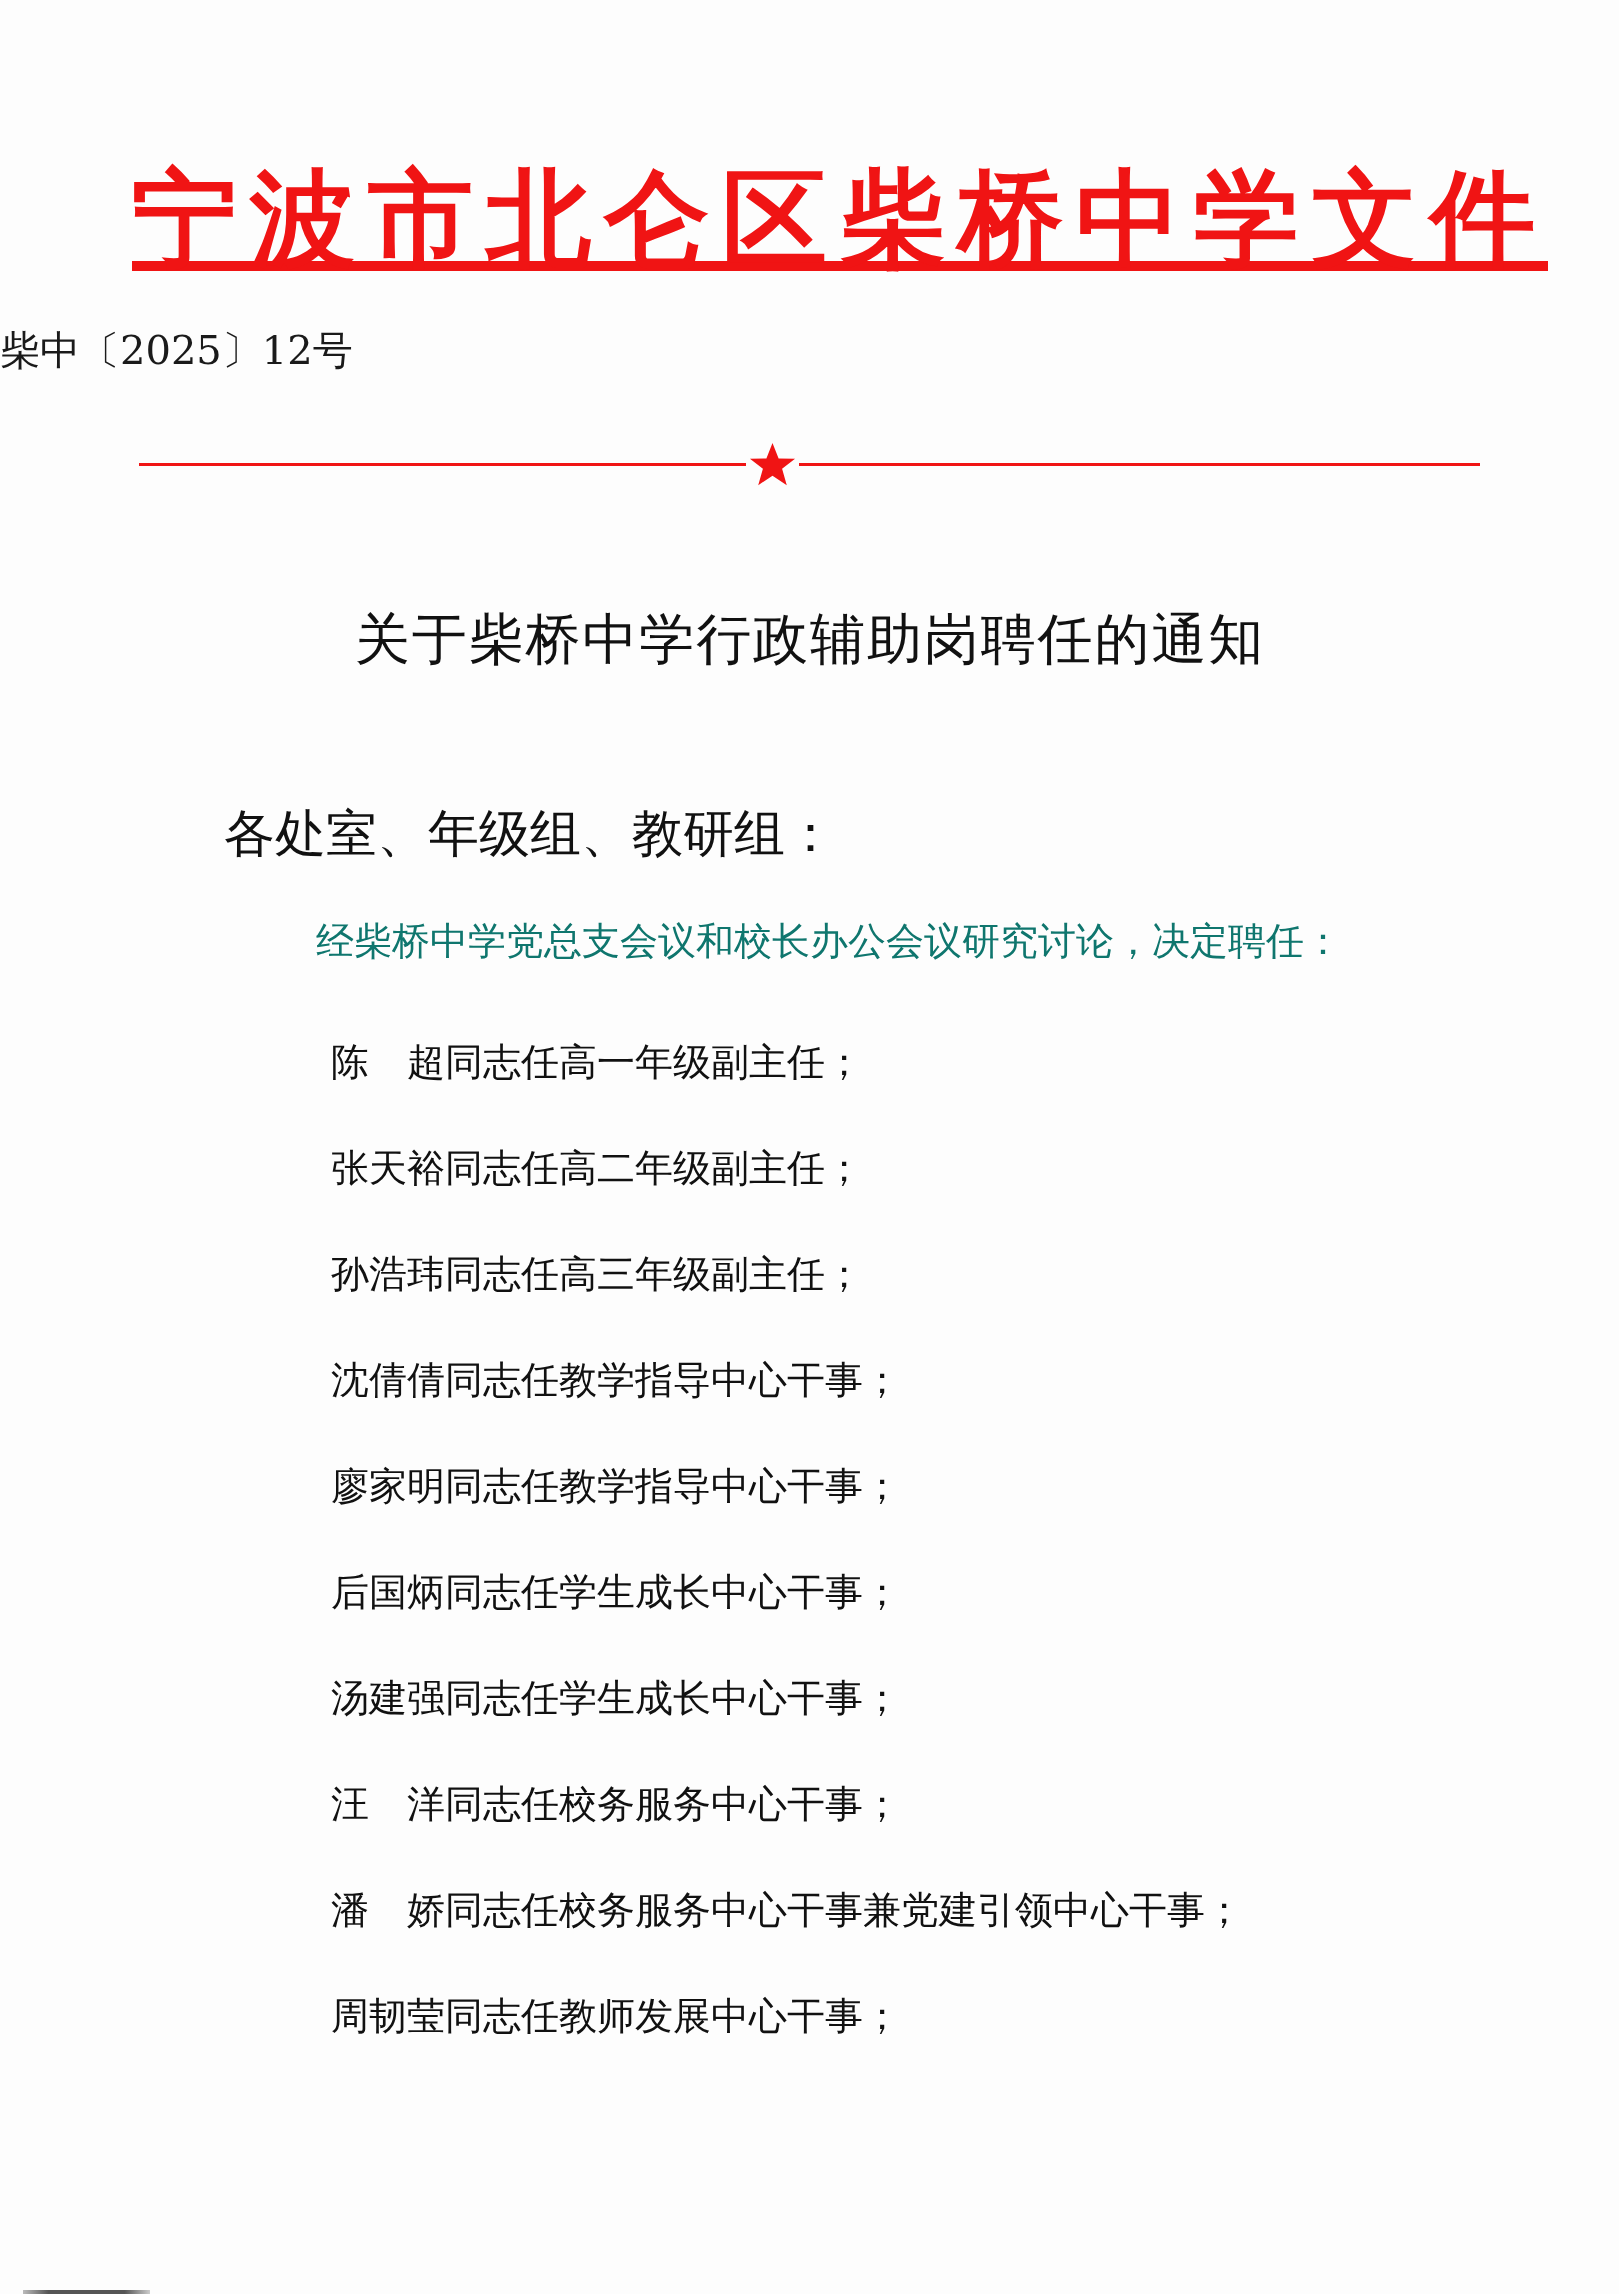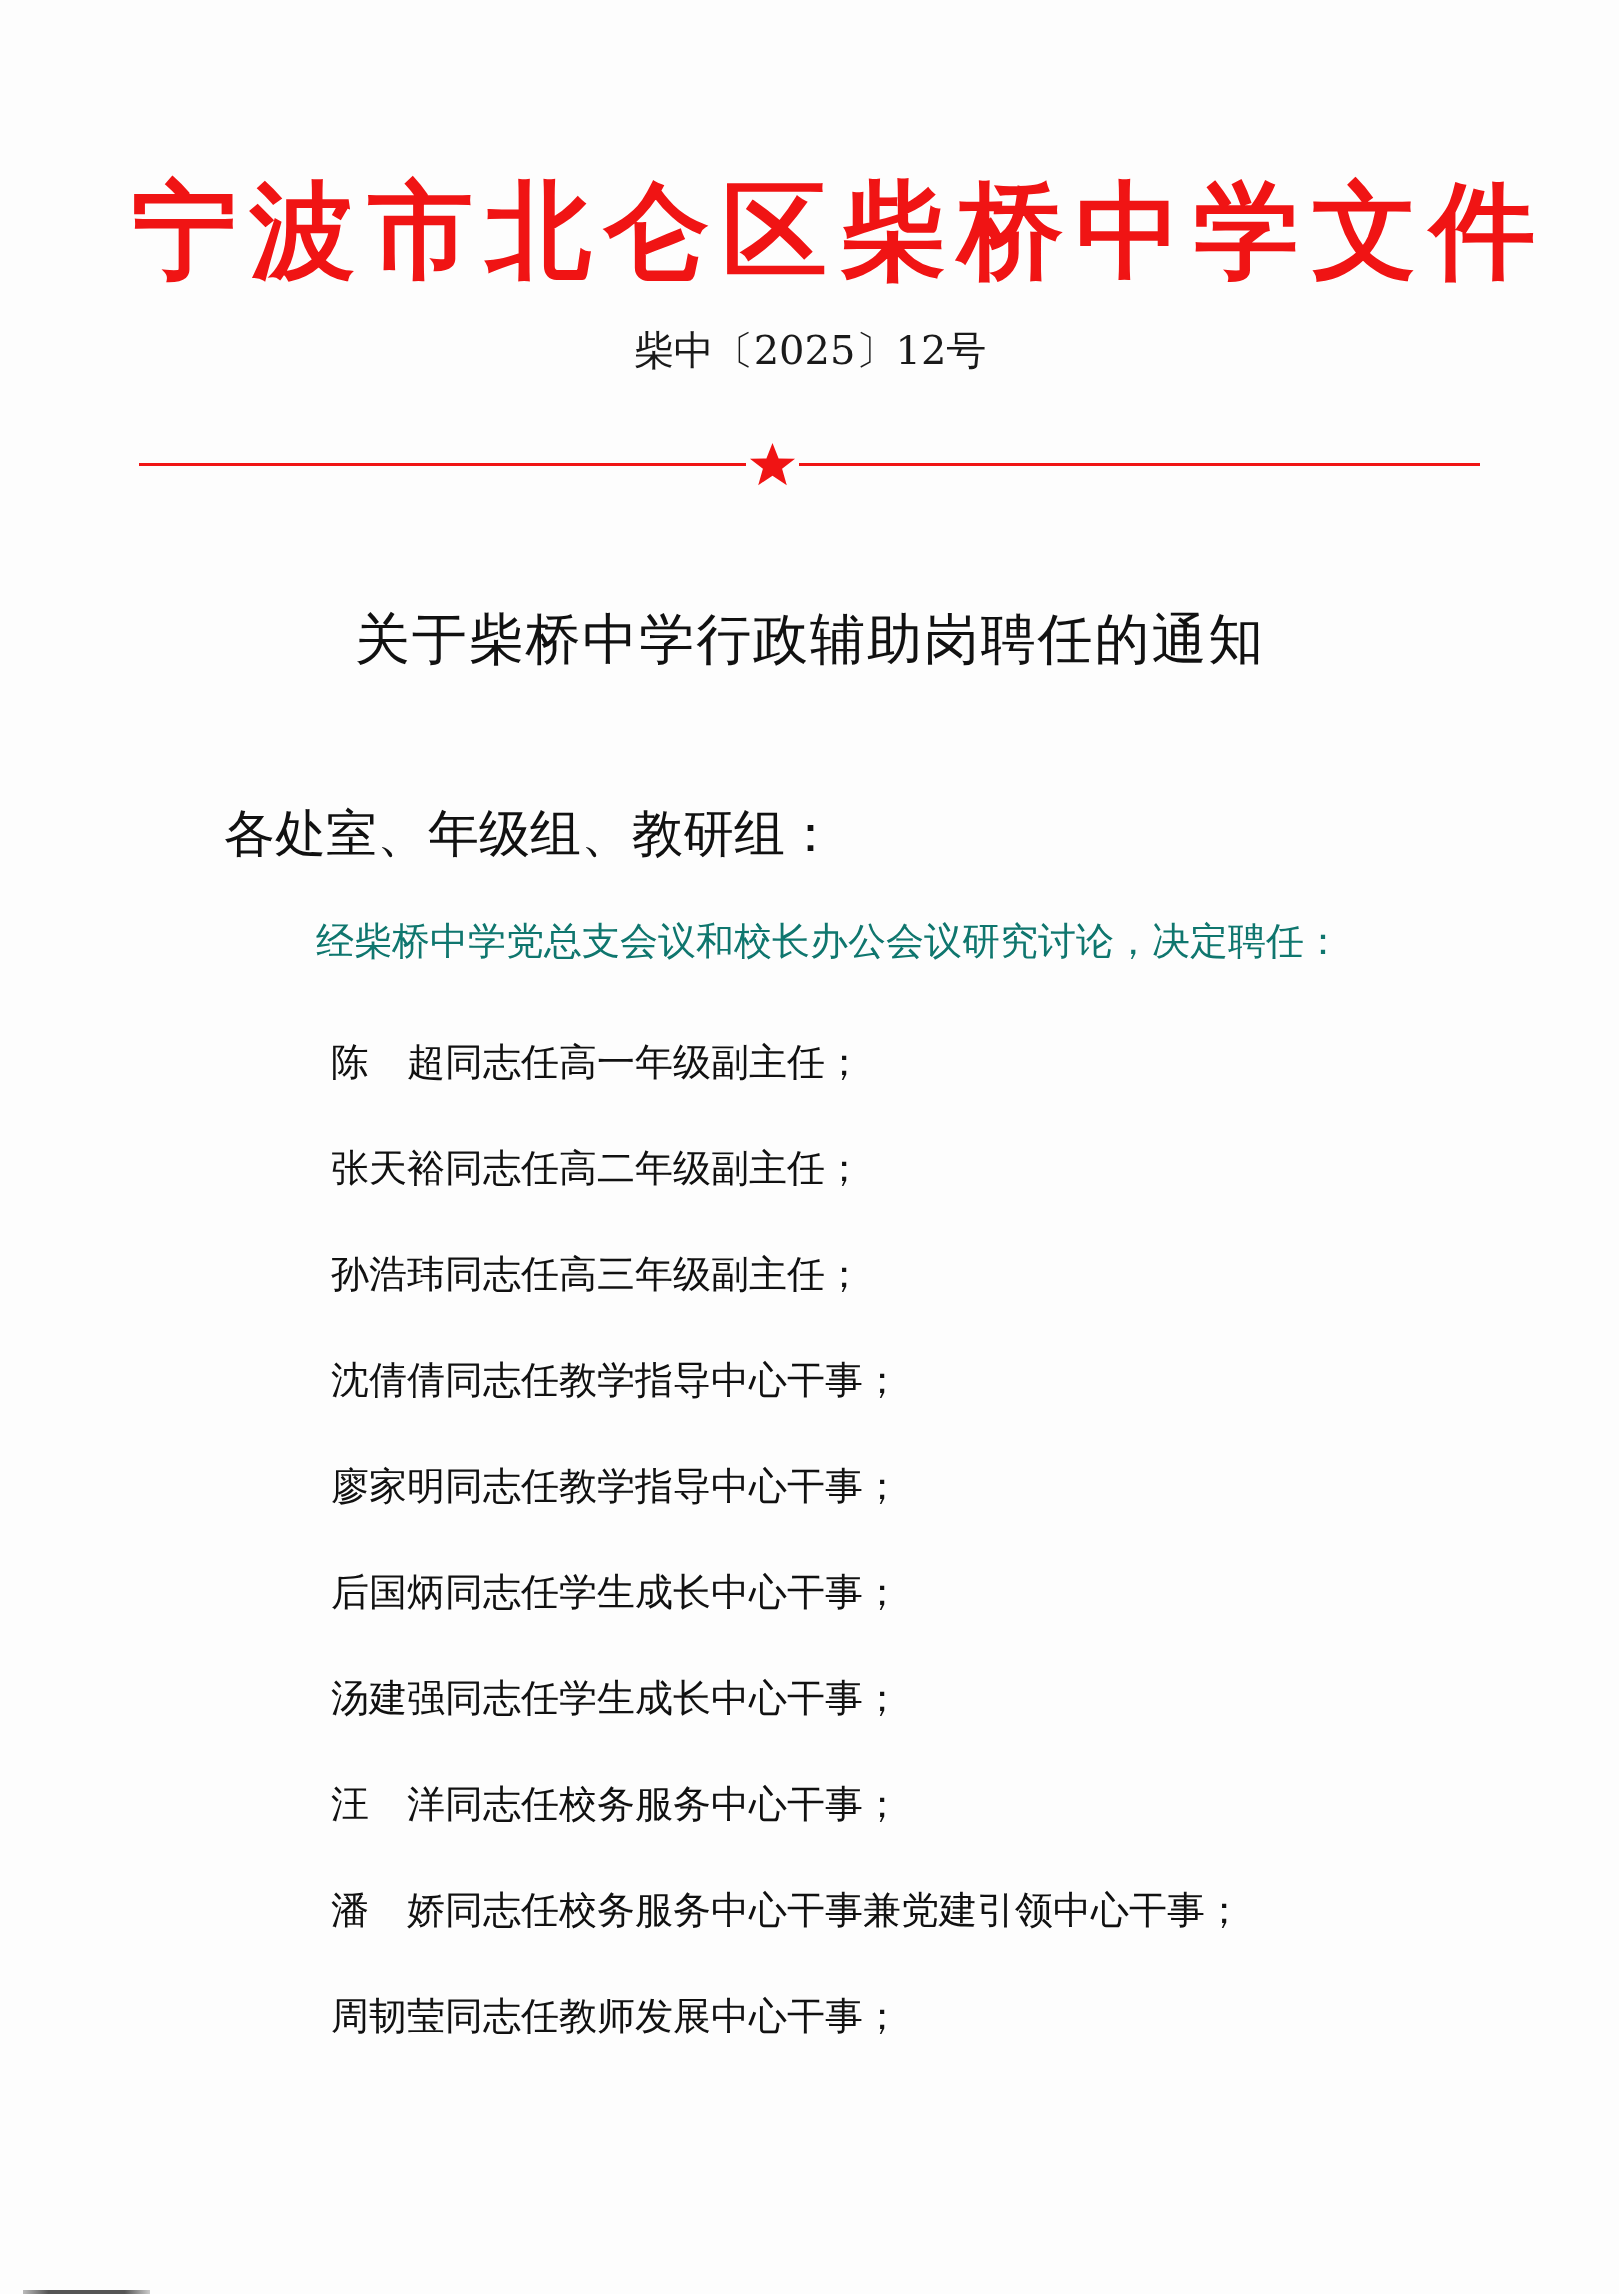--- a/index.html
+++ b/index.html
@@ -17,37 +17,38 @@
     }
     .page {
       position: absolute;
       left: 0; top: 0;
       width: 1620px; height: 2295px;
       background: #fdfdfd;
     }
     .header-title {
       position: absolute;
       left: 132px;
-      top: 170px;
+      top: 158px;
       width: 1356px;
       text-align: center;
       font-family: "DejaVu Sans", "Liberation Sans", sans-serif;
       font-weight: bold;
       font-size: 105px;
       line-height: 122px;
       letter-spacing: 13px;
       color: #f01414;
       white-space: nowrap;
+      text-decoration: underline;
     }
     .doc-number {
       position: absolute;
       left: 0;
       top: 324px;
       width: 1620px;
-      text-align: center;
+      text-align: left;
       font-family: "DejaVu Serif", "Liberation Serif", serif;
       font-size: 40px;
       line-height: 53px;
       color: #1a1a1a;
       white-space: nowrap;
     }
     .separator {
       position: absolute;
       left: 139px;
       top: 441px;

